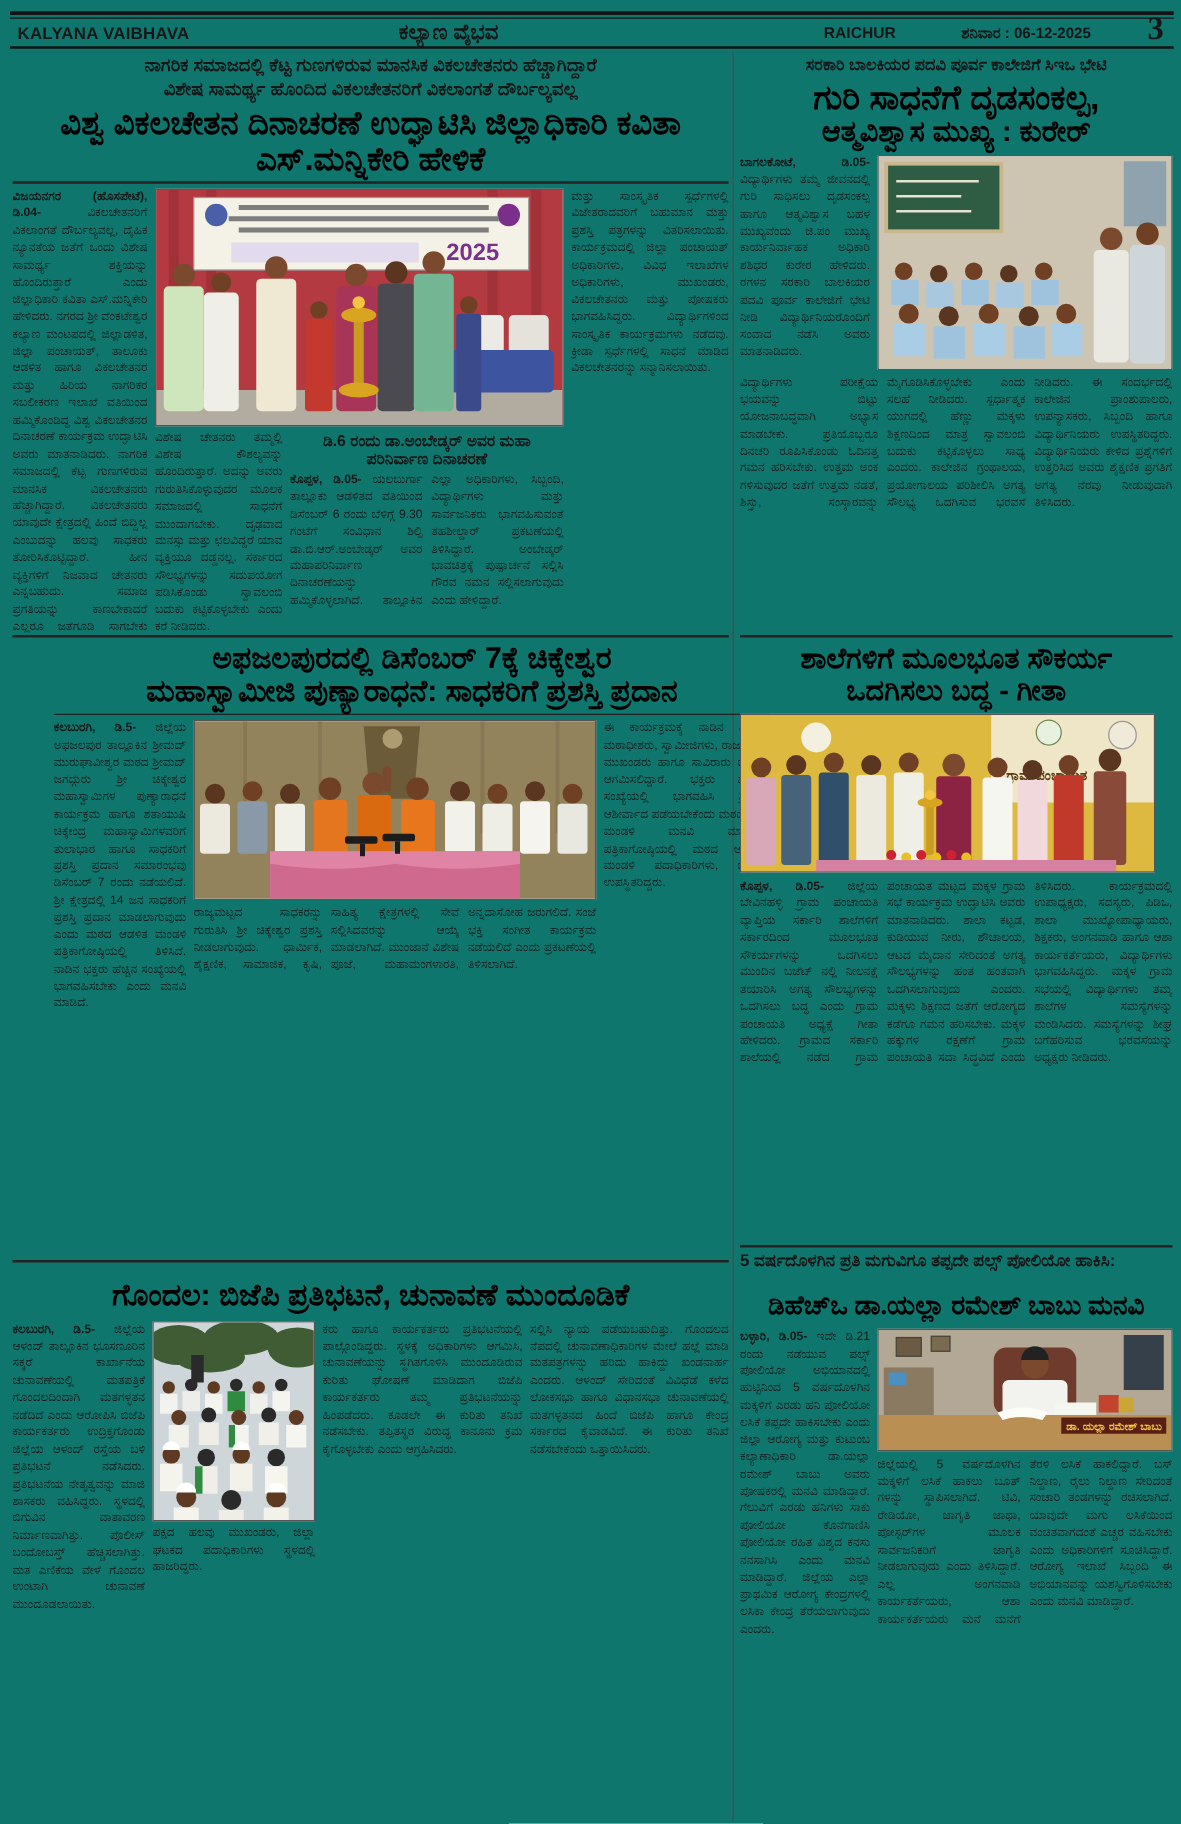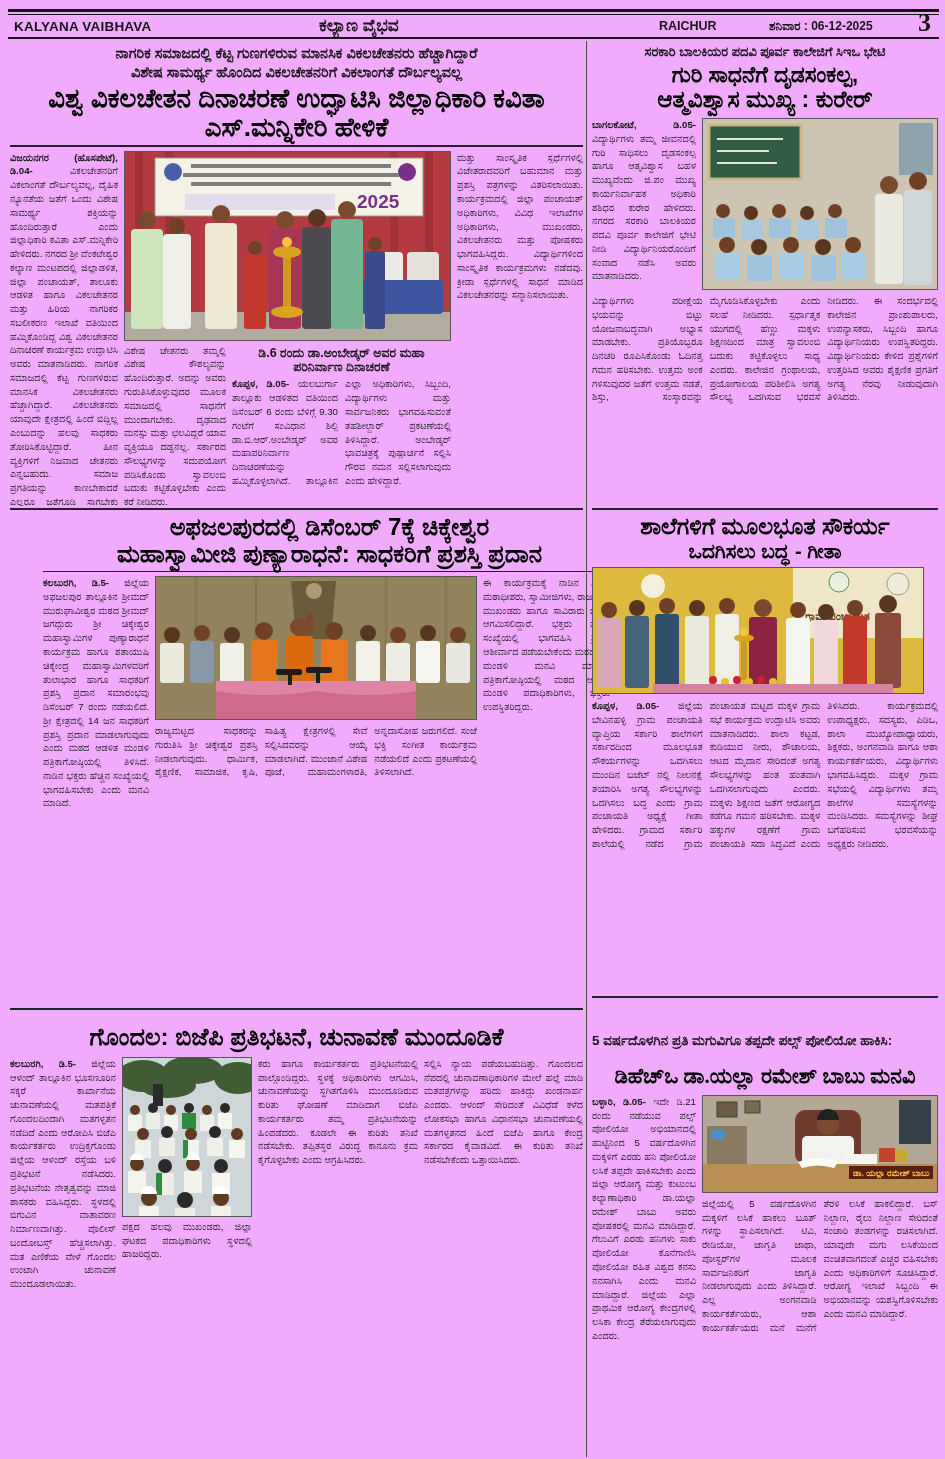--- a/index.html
+++ b/index.html
@@ -1,16 +1,16 @@
 <!DOCTYPE html>
 <html><head>
 <meta charset="utf-8">
 <style>
   html,body{margin:0;padding:0;background:#e8e8e4;}
-  .page{position:relative;width:945px;height:1459px;background:#f0abfc;margin:0 auto;
+  .page{position:relative;width:945px;height:1459px;background:#0f766e;margin:0 auto;
         font-family:"Liberation Sans","DejaVu Sans",sans-serif;color:#161616;overflow:hidden;}
   .rule2{position:absolute;left:8px;right:6px;top:9px;height:3px;background:#141414;}
   .rule2b{position:absolute;left:8px;right:6px;top:14px;height:1px;background:#141414;}
   .mastrow{position:absolute;left:14px;right:8px;top:16px;height:20px;display:flex;align-items:center;}
   .mast-en{font-weight:bold;font-size:13.5px;letter-spacing:.2px;}
   .mast-kn{font-weight:bold;font-size:17px;position:absolute;left:305px;}
   .mast-city{font-weight:bold;font-size:12.5px;position:absolute;left:645px;}
   .mast-date{font-weight:bold;font-size:12px;position:absolute;left:755px;}
   .mast-page{font-weight:bold;font-size:26px;position:absolute;right:6px;top:-8px;font-family:"Liberation Serif",serif;}
   .mastrule{position:absolute;left:8px;right:6px;top:37px;height:1.6px;background:#141414;}
@@ -122,26 +122,26 @@
             </div>
           </div>
         </div>
       </div>
       <div class="bt" style="width:126px;height:366px;">ಮತ್ತು ಸಾಂಸ್ಕೃತಿಕ ಸ್ಪರ್ಧೆಗಳಲ್ಲಿ ವಿಜೇತರಾದವರಿಗೆ ಬಹುಮಾನ ಮತ್ತು ಪ್ರಶಸ್ತಿ ಪತ್ರಗಳನ್ನು ವಿತರಿಸಲಾಯಿತು. ಕಾರ್ಯಕ್ರಮದಲ್ಲಿ ಜಿಲ್ಲಾ ಪಂಚಾಯತ್ ಅಧಿಕಾರಿಗಳು, ವಿವಿಧ ಇಲಾಖೆಗಳ ಅಧಿಕಾರಿಗಳು, ಮುಖಂಡರು, ವಿಕಲಚೇತನರು ಮತ್ತು ಪೋಷಕರು ಭಾಗವಹಿಸಿದ್ದರು. ವಿದ್ಯಾರ್ಥಿಗಳಿಂದ ಸಾಂಸ್ಕೃತಿಕ ಕಾರ್ಯಕ್ರಮಗಳು ನಡೆದವು. ಕ್ರೀಡಾ ಸ್ಪರ್ಧೆಗಳಲ್ಲಿ ಸಾಧನೆ ಮಾಡಿದ ವಿಕಲಚೇತನರನ್ನು ಸನ್ಮಾನಿಸಲಾಯಿತು.</div>
     </div>
   </div>
 
   <div class="art" style="left:592px;top:44px;width:346px;height:462px;">
     <div class="kick" style="font-size:13px;">ಸರಕಾರಿ ಬಾಲಕಿಯರ ಪದವಿ ಪೂರ್ವ ಕಾಲೇಜಿಗೆ ಸಿಇಒ ಭೇಟಿ</div>
-    <div class="hl" style="font-size:22px;margin-top:2px;">ಗುರಿ ಸಾಧನೆಗೆ ದೃಡಸಂಕಲ್ಪ,</div>
+    <div class="hl" style="font-size:27px;margin-top:2px;">ಗುರಿ ಸಾಧನೆಗೆ ದೃಡಸಂಕಲ್ಪ,</div>
     <div class="hl" style="font-size:23px;">ಆತ್ಮವಿಶ್ವಾಸ ಮುಖ್ಯ : ಕುರೇರ್</div>
     <div class="row" style="margin-top:5px;height:172px;">
       <div class="bt" style="width:104px;height:172px;">
         <span class="dl">ಬಾಗಲಕೋಟೆ, ಡಿ.05-</span>
-        <span>ವಿದ್ಯಾರ್ಥಿಗಳು ತಮ್ಮ ಜೀವನದಲ್ಲಿ ಗುರಿ ಸಾಧಿಸಲು ದೃಡಸಂಕಲ್ಪ ಹಾಗೂ ಆತ್ಮವಿಶ್ವಾಸ ಬಹಳ ಮುಖ್ಯವೆಂದು ಜಿ.ಪಂ ಮುಖ್ಯ ಕಾರ್ಯನಿರ್ವಾಹಕ ಅಧಿಕಾರಿ ಶಶಿಧರ ಕುರೇರ ಹೇಳಿದರು. ನಗರದ ಸರಕಾರಿ ಬಾಲಕಿಯರ ಪದವಿ ಪೂರ್ವ ಕಾಲೇಜಿಗೆ ಭೇಟಿ ನೀಡಿ ವಿದ್ಯಾರ್ಥಿನಿಯರೊಂದಿಗೆ ಸಂವಾದ ನಡೆಸಿ ಅವರು ಮಾತನಾಡಿದರು.</span>
+        <span>ವಿದ್ಯಾರ್ಥಿಗಳು ತಮ್ಮ ಜೀವನದಲ್ಲಿ ಗುರಿ ಸಾಧಿಸಲು ದೃಡಸಂಕಲ್ಪ ಹಾಗೂ ಆತ್ಮವಿಶ್ವಾಸ ಬಹಳ ಮುಖ್ಯವೆಂದು ಜಿ.ಪಂ ಮುಖ್ಯ ಕಾರ್ಯನಿರ್ವಾಹಕ ಅಧಿಕಾರಿ ಶಶಿಧರ ಕುರೇರ ಹೇಳಿದರು. ರಗಳನ ಸರಕಾರಿ ಬಾಲಕಿಯರ ಪದವಿ ಪೂರ್ವ ಕಾಲೇಜಿಗೆ ಭೇಟಿ ನೀಡಿ ವಿದ್ಯಾರ್ಥಿನಿಯರೊಂದಿಗೆ ಸಂವಾದ ನಡೆಸಿ ಅವರು ಮಾತನಾಡಿದರು.</span>
       </div>
 
       <svg class="ph" width="234" height="170" viewBox="0 0 234 170">
         <rect width="234" height="170" fill="#cdc5b2"></rect>
         <rect x="6" y="6" width="92" height="54" fill="#2f5d43" stroke="#c9b68a" stroke-width="3"></rect>
         <g stroke="#e8e4d4" stroke-width="2">
             <line x1="14" y1="20" x2="80" y2="20"></line>
             <line x1="14" y1="32" x2="66" y2="32"></line>
             <line x1="14" y1="44" x2="74" y2="44"></line>
           </g>
@@ -253,21 +253,21 @@
             </g>
         </svg>
         <div class="bt cols3" style="margin-top:4px;height:264px;">ರಾಜ್ಯಮಟ್ಟದ ಸಾಧಕರನ್ನು ಗುರುತಿಸಿ ಶ್ರೀ ಚಿಕ್ಕೇಶ್ವರ ಪ್ರಶಸ್ತಿ ನೀಡಲಾಗುವುದು. ಧಾರ್ಮಿಕ, ಶೈಕ್ಷಣಿಕ, ಸಾಮಾಜಿಕ, ಕೃಷಿ, ಸಾಹಿತ್ಯ ಕ್ಷೇತ್ರಗಳಲ್ಲಿ ಸೇವೆ ಸಲ್ಲಿಸಿದವರನ್ನು ಆಯ್ಕೆ ಮಾಡಲಾಗಿದೆ. ಮುಂಜಾನೆ ವಿಶೇಷ ಪೂಜೆ, ಮಹಾಮಂಗಳಾರತಿ, ಅನ್ನದಾಸೋಹ ಜರುಗಲಿದೆ. ಸಂಜೆ ಭಕ್ತಿ ಸಂಗೀತ ಕಾರ್ಯಕ್ರಮ ನಡೆಯಲಿದೆ ಎಂದು ಪ್ರಕಟಣೆಯಲ್ಲಿ ತಿಳಿಸಲಾಗಿದೆ.</div>
       </div>
       <div class="bt" style="width:127px;height:414px;">ಈ ಕಾರ್ಯಕ್ರಮಕ್ಕೆ ನಾಡಿನ ವಿವಿಧ ಮಠಾಧೀಶರು, ಸ್ವಾಮೀಜಿಗಳು, ರಾಜಕೀಯ ಮುಖಂಡರು ಹಾಗೂ ಸಾವಿರಾರು ಭಕ್ತರು ಆಗಮಿಸಲಿದ್ದಾರೆ. ಭಕ್ತರು ಹೆಚ್ಚಿನ ಸಂಖ್ಯೆಯಲ್ಲಿ ಭಾಗವಹಿಸಿ ಶ್ರೀಗಳ ಆಶೀರ್ವಾದ ಪಡೆಯಬೇಕೆಂದು ಮಠದ ಭಕ್ತ ಮಂಡಳಿ ಮನವಿ ಮಾಡಿದೆ. ಪತ್ರಿಕಾಗೋಷ್ಠಿಯಲ್ಲಿ ಮಠದ ಆಡಳಿತ ಮಂಡಳಿ ಪದಾಧಿಕಾರಿಗಳು, ಭಕ್ತರು ಉಪಸ್ಥಿತರಿದ್ದರು.</div>
     </div>
   </div>
 
   <div class="art" style="left:592px;top:514px;width:346px;height:478px;">
     <div class="hl" style="font-size:23px;">ಶಾಲೆಗಳಿಗೆ ಮೂಲಭೂತ ಸೌಕರ್ಯ</div>
-    <div class="hl" style="font-size:20px;">ಒದಗಿಸಲು ಬದ್ಧ - ಗೀತಾ</div>
+    <div class="hl" style="font-size:23px;">ಒದಗಿಸಲು ಬದ್ಧ - ಗೀತಾ</div>
 
     <svg class="ph" style="margin-top:5px;" width="330" height="125" viewBox="0 0 330 125">
       <rect width="330" height="125" fill="#ddb93f"></rect>
       <rect x="200" y="0" width="130" height="70" fill="#efe6c8"></rect>
       <circle cx="60" cy="18" r="12" fill="#f4f0e0"></circle>
         <circle cx="246" cy="14" r="10" fill="#e8f0e0" stroke="#6a8a4a"></circle>
         <circle cx="305" cy="16" r="11" fill="#f0ead8" stroke="#999"></circle>
       <text x="212" y="52" font-size="11" font-weight="bold" fill="#5a3a10">ಗ್ರಾಮ ಪಂಚಾಯತ</text>
       <g>
         <circle cx="16" cy="42" r="8" fill="#6f4023"></circle>
@@ -412,21 +412,21 @@
           </g>
         </svg>
         <div class="bt" style="margin-top:3px;height:212px;">ಪಕ್ಷದ ಹಲವು ಮುಖಂಡರು, ಜಿಲ್ಲಾ ಘಟಕದ ಪದಾಧಿಕಾರಿಗಳು ಸ್ಥಳದಲ್ಲಿ ಹಾಜರಿದ್ದರು.</div>
       </div>
       <div class="bt" style="width:160px;height:378px;">ಕರು ಹಾಗೂ ಕಾರ್ಯಕರ್ತರು ಪ್ರತಿಭಟನೆಯಲ್ಲಿ ಪಾಲ್ಗೊಂಡಿದ್ದರು. ಸ್ಥಳಕ್ಕೆ ಅಧಿಕಾರಿಗಳು ಆಗಮಿಸಿ, ಚುನಾವಣೆಯನ್ನು ಸ್ಥಗಿತಗೊಳಿಸಿ ಮುಂದೂಡಿರುವ ಕುರಿತು ಘೋಷಣೆ ಮಾಡಿದಾಗ ಬಿಜೆಪಿ ಕಾರ್ಯಕರ್ತರು ತಮ್ಮ ಪ್ರತಿಭಟನೆಯನ್ನು ಹಿಂಪಡೆದರು. ಕೂಡಲೇ ಈ ಕುರಿತು ತನಿಖೆ ನಡೆಸಬೇಕು. ತಪ್ಪಿತಸ್ಥರ ವಿರುದ್ಧ ಕಾನೂನು ಕ್ರಮ ಕೈಗೊಳ್ಳಬೇಕು ಎಂದು ಆಗ್ರಹಿಸಿದರು.</div>
       <div class="bt" style="width:159px;height:378px;">ಸಲ್ಲಿಸಿ ನ್ಯಾಯ ಪಡೆಯಬಹುದಿತ್ತು. ಗೊಂದಲದ ನೆಪದಲ್ಲಿ ಚುನಾವಣಾಧಿಕಾರಿಗಳ ಮೇಲೆ ಹಲ್ಲೆ ಮಾಡಿ ಮತಪತ್ರಗಳನ್ನು ಹರಿದು ಹಾಕಿದ್ದು ಖಂಡನಾರ್ಹ ಎಂದರು. ಆಳಂದ್ ಸೇರಿದಂತೆ ವಿವಿಧೆಡೆ ಕಳೆದ ಲೋಕಸಭಾ ಹಾಗೂ ವಿಧಾನಸಭಾ ಚುನಾವಣೆಯಲ್ಲಿ ಮತಗಳ್ಳತನದ ಹಿಂದೆ ಬಿಜೆಪಿ ಹಾಗೂ ಕೇಂದ್ರ ಸರ್ಕಾರದ ಕೈವಾಡವಿದೆ. ಈ ಕುರಿತು ತನಿಖೆ ನಡೆಸಬೇಕೆಂದು ಒತ್ತಾಯಿಸಿದರು.</div>
     </div>
   </div>
 
   <div class="art" style="left:592px;top:1000px;width:346px;height:459px;">
-    <div class="kick" style="font-size:13.5px;text-align:left;margin-top:32px;">5 ವರ್ಷದೊಳಗಿನ ಪ್ರತಿ ಮಗುವಿಗೂ ತಪ್ಪದೇ ಪಲ್ಸ್ ಪೋಲಿಯೋ ಹಾಕಿಸಿ:</div>
+    <div class="kick" style="font-size:13.5px;text-align:left;">5 ವರ್ಷದೊಳಗಿನ ಪ್ರತಿ ಮಗುವಿಗೂ ತಪ್ಪದೇ ಪಲ್ಸ್ ಪೋಲಿಯೋ ಹಾಕಿಸಿ:</div>
     <div class="hl" style="font-size:21px;margin-top:16px;font-family:Liberation Serif, serif;">ಡಿಹೆಚ್‌ಒ ಡಾ.ಯಲ್ಲಾ ರಮೇಶ್ ಬಾಬು ಮನವಿ</div>
     <div class="row" style="margin-top:6px;">
       <div class="bt" style="width:104px;height:392px;">
         <span class="dl">ಬಳ್ಳಾರಿ, ಡಿ.05-</span>
         <span>ಇದೇ ಡಿ.21 ರಂದು ನಡೆಯುವ ಪಲ್ಸ್ ಪೋಲಿಯೋ ಅಭಿಯಾನದಲ್ಲಿ ಹುಟ್ಟಿನಿಂದ 5 ವರ್ಷದೊಳಗಿನ ಮಕ್ಕಳಿಗೆ ಎರಡು ಹನಿ ಪೋಲಿಯೋ ಲಸಿಕೆ ತಪ್ಪದೇ ಹಾಕಿಸಬೇಕು ಎಂದು ಜಿಲ್ಲಾ ಆರೋಗ್ಯ ಮತ್ತು ಕುಟುಂಬ ಕಲ್ಯಾಣಾಧಿಕಾರಿ ಡಾ.ಯಲ್ಲಾ ರಮೇಶ್ ಬಾಬು ಅವರು ಪೋಷಕರಲ್ಲಿ ಮನವಿ ಮಾಡಿದ್ದಾರೆ. ಗೆಲುವಿಗೆ ಎರಡು ಹನಿಗಳು ಸಾಕು ಪೋಲಿಯೋ ಕೊನೆಗಾಣಿಸಿ ಪೋಲಿಯೋ ರಹಿತ ವಿಶ್ವದ ಕನಸು ನನಸಾಗಿಸಿ ಎಂದು ಮನವಿ ಮಾಡಿದ್ದಾರೆ. ಜಿಲ್ಲೆಯ ಎಲ್ಲಾ ಪ್ರಾಥಮಿಕ ಆರೋಗ್ಯ ಕೇಂದ್ರಗಳಲ್ಲಿ ಲಸಿಕಾ ಕೇಂದ್ರ ತೆರೆಯಲಾಗುವುದು ಎಂದರು.</span>
       </div>
       <div style="width:236px;">
 
         <svg class="ph" width="234" height="96" viewBox="0 0 234 96">
           <rect width="234" height="96" fill="#b3a896"></rect>

